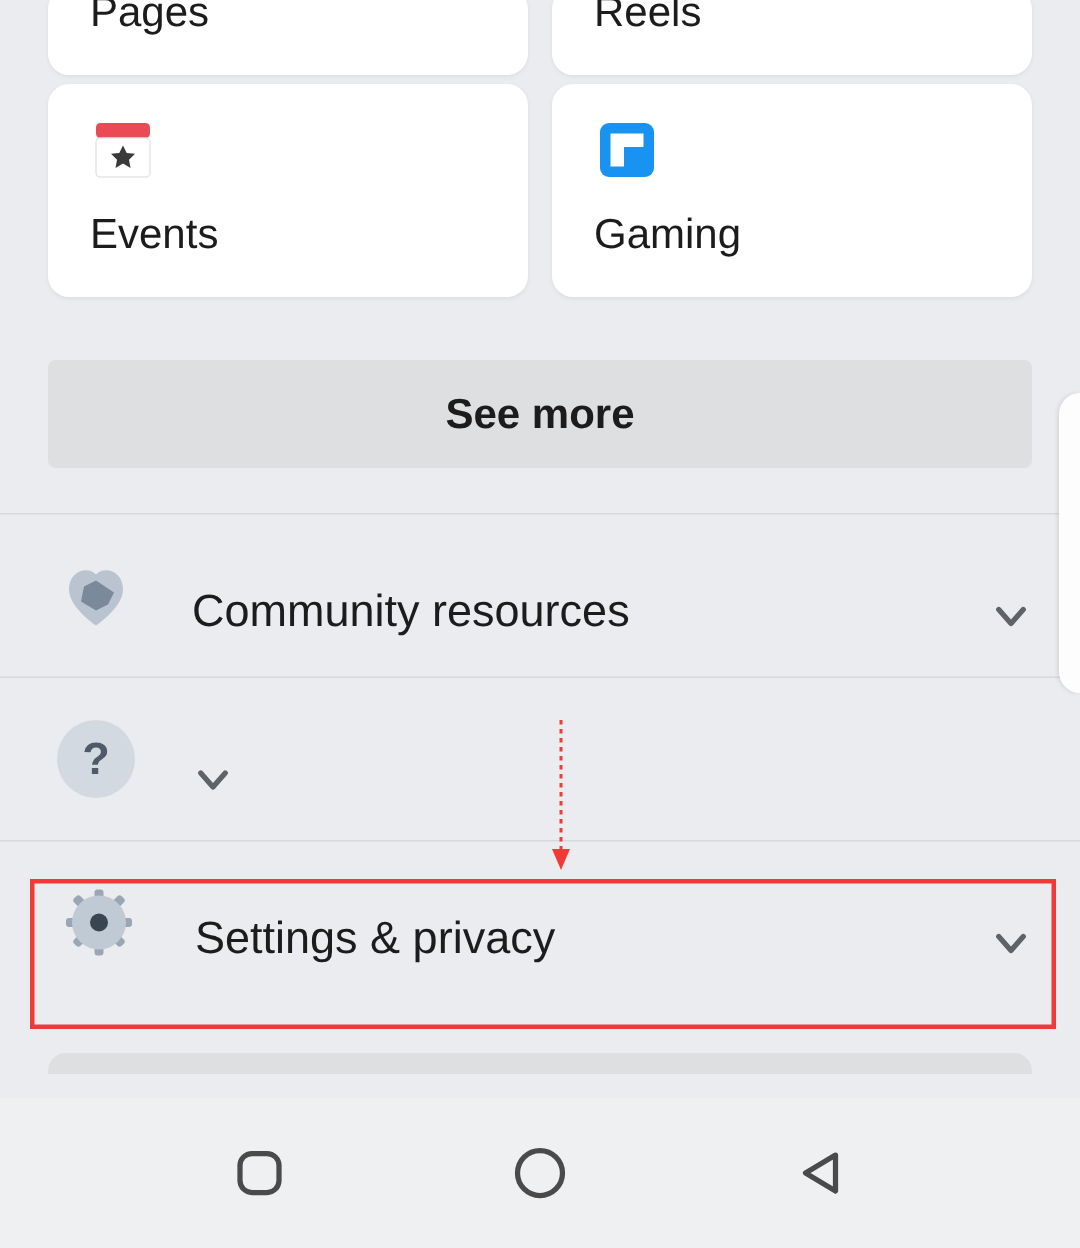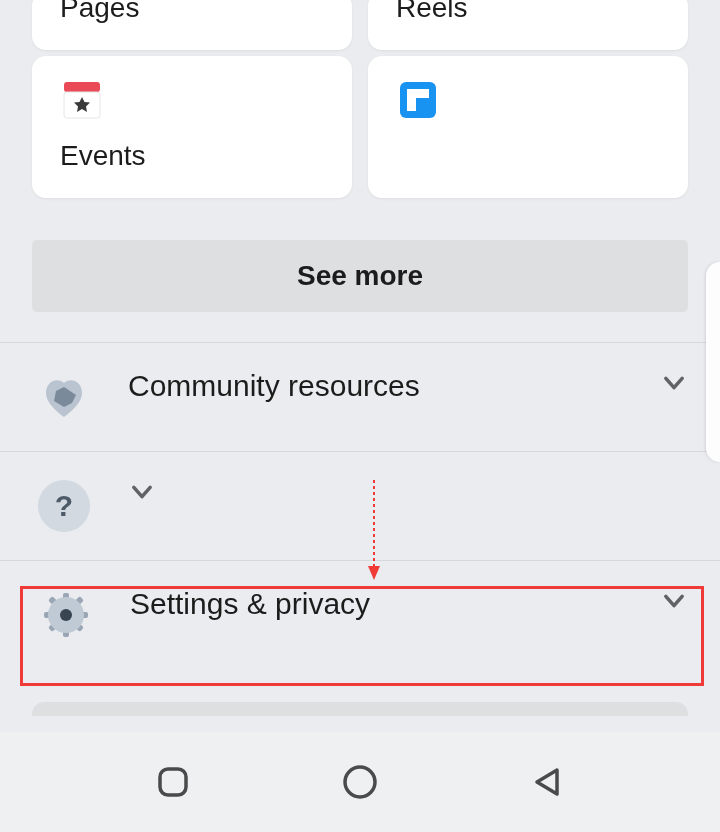--- a/index.html
+++ b/index.html
@@ -52,21 +52,21 @@
       font-size: 28px;
       font-weight: 600;
       color: #1c1c1c;
       cursor: pointer;
     }
     .list-section {
       border-top: 1px solid #d6d8db;
     }
     .list-row {
       display: flex;
-      align-items: flex-start;
+      align-items: flex-end;
       padding: 26px 32px 26px 36px;
       border-bottom: 1px solid #d6d8db;
       cursor: pointer;
       position: relative;
     }
     .list-row:last-child {
       border-bottom: none;
     }
     .list-row .row-icon {
       width: 56px;
@@ -167,20 +167,21 @@
     </div>
     <div class="label">Events</div>
   </div>
   <div class="grid-card">
     <div class="icon-wrap">
       <svg width="44" height="44" viewBox="0 0 44 44">
         <rect x="4" y="4" width="36" height="36" rx="6" fill="#1893f2"></rect>
         <path d="M11 11 H33 V20 H20 V33 H11 Z" fill="#ffffff"></path>
       </svg>
     </div>
+    <div class="label">Gaming</div>
   </div>
 </div>
 
 <div class="see-more-wrap">
   <button class="see-more">
     <span>See more</span>
   </button>
 </div>
 
 <div class="list-section">

